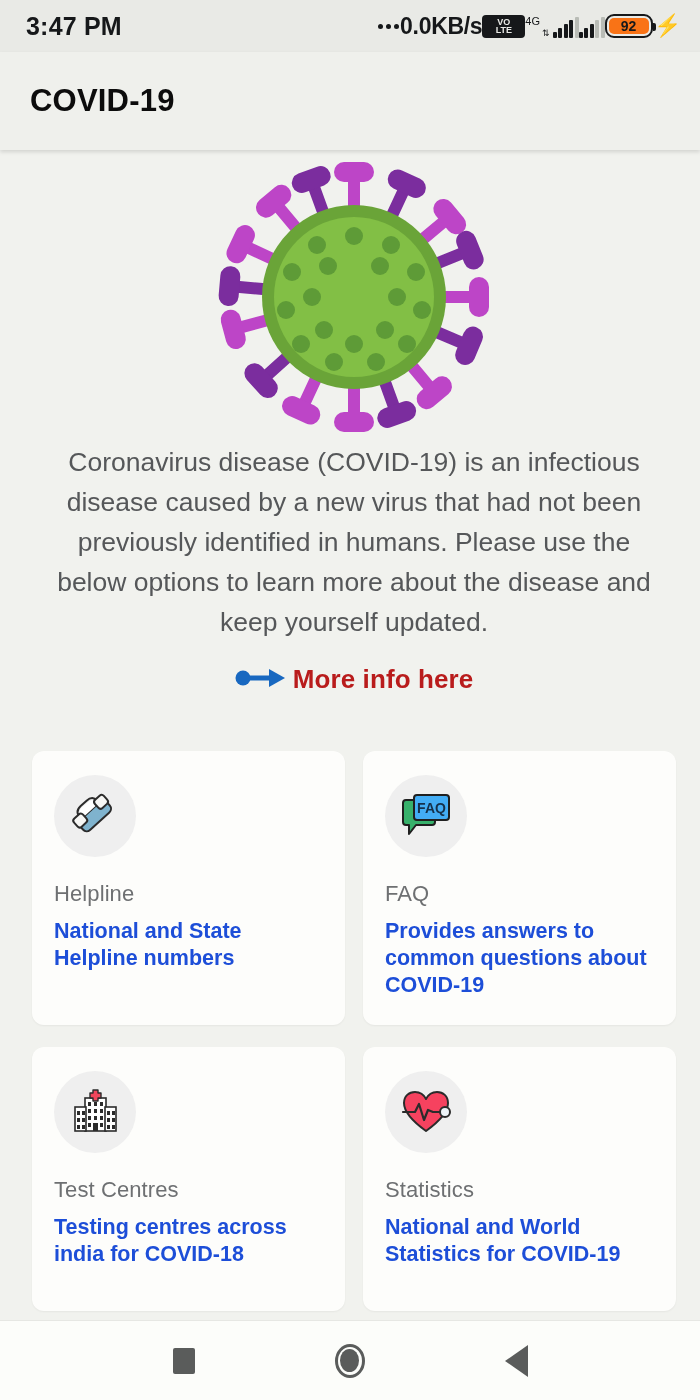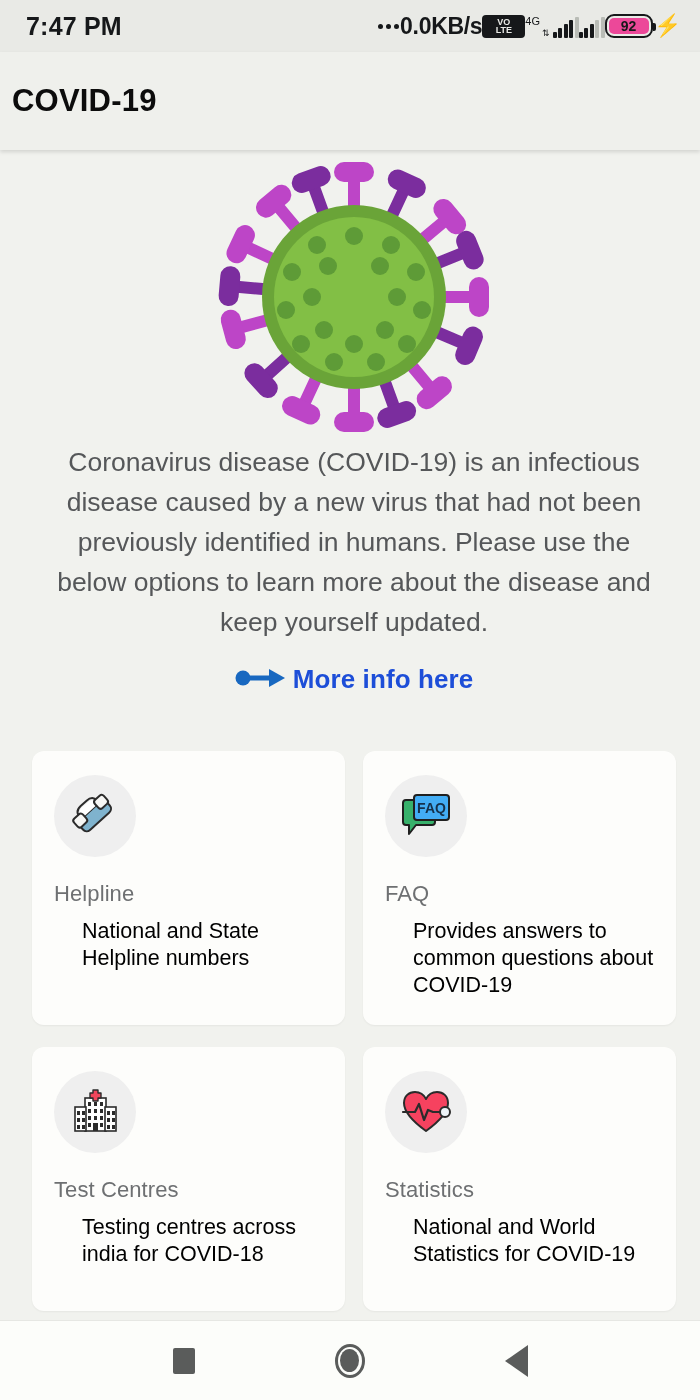--- a/index.html
+++ b/index.html
@@ -60,32 +60,32 @@
     width: 48px; height: 24px;
     border: 2.5px solid #16181A; border-radius: 9px;
     position: relative; display: flex; align-items: center;
     padding: 2px;
   }
   .battery::after {
     content: ""; position: absolute; right: -5px; top: 7px;
     width: 3px; height: 8px; background: #16181A; border-radius: 0 2px 2px 0;
   }
   .battery-fill {
-    width: 100%; height: 100%; background: #ec4899; border-radius: 5px;
+    width: 100%; height: 100%; background: #f97316; border-radius: 5px;
     display: flex; align-items: center; justify-content: center;
     font-size: 14px; font-weight: bold; color: #16181A;
   }
   .charge-bolt { font-size: 22px; color: #16181A; line-height: 1; margin-left: 2px; }
 
   
   .app-bar {
     height: 98px; flex: 0 0 98px;
     background: #EFF0EC;
     display: flex; align-items: center;
-    padding-left: 12px;
+    padding-left: 30px;
     box-shadow: 0 2px 4px rgba(0,0,0,0.13);
     position: relative; z-index: 5;
   }
   .app-title { font-size: 31px; font-weight: bold; color: #0C0C0C; letter-spacing: 0.2px; }
 
   
   .content {
     flex: 1 1 auto; background: #F1F2EE;
     overflow: hidden; display: flex; flex-direction: column;
     align-items: center;
@@ -103,21 +103,21 @@
     line-height: 40px; color: #555759;
   }
 
   
   .more-info {
     margin-top: 22px;
     display: flex; align-items: center; justify-content: center;
     gap: 6px; cursor: pointer;
   }
   .arrow-icon { display: block; }
-  .more-info-label { font-size: 26px; font-weight: bold; color: #1d4ed8; letter-spacing: 0.1px; }
+  .more-info-label { font-size: 26px; font-weight: bold; color: #b91c1c; letter-spacing: 0.1px; }
 
   
   .cards {
     margin-top: 56px; width: 644px;
     display: grid; grid-template-columns: 1fr 1fr;
     column-gap: 18px; row-gap: 22px;
   }
   .card {
     background: #FDFDFB; border-radius: 12px;
     padding: 24px 22px 26px 22px;
@@ -129,23 +129,22 @@
     background: #EFEFEF;
     display: flex; align-items: center; justify-content: center;
     margin-bottom: 24px;
   }
   .card-icon-circle svg { display: block; }
   .card-title {
     font-size: 22px; color: #6E7072; font-weight: normal;
     margin-bottom: 11px; letter-spacing: 0.1px;
   }
   .card-sub {
-    font-size: 21.5px; font-weight: normal; color: #000000;
+    font-size: 21.5px; font-weight: bold; color: #1d4ed8;
     line-height: 27px;
-    margin-left: 28px;
   }
 
   
   .nav-bar {
     height: 80px; flex: 0 0 80px;
     background: #FCFDFA;
     display: flex; align-items: center; justify-content: center;
     gap: 140px;
     border-top: 1px solid #E6E7E3;
   }
@@ -162,21 +161,21 @@
     border-bottom: 16px solid transparent;
     border-right: 23px solid #5A5C5B;
   }
 </style>
 </head>
 <body>
 
 <div id="app">
 
   <div class="status-bar">
-    <div class="status-time">7:47 PM</div>
+    <div class="status-time">3:47 PM</div>
     <div class="status-right">
 
       <span class="dots-glyph">
         <i></i>
           <i></i>
           <i></i>
       </span>
 
       <span class="net-speed">0.0KB/s</span>
 

